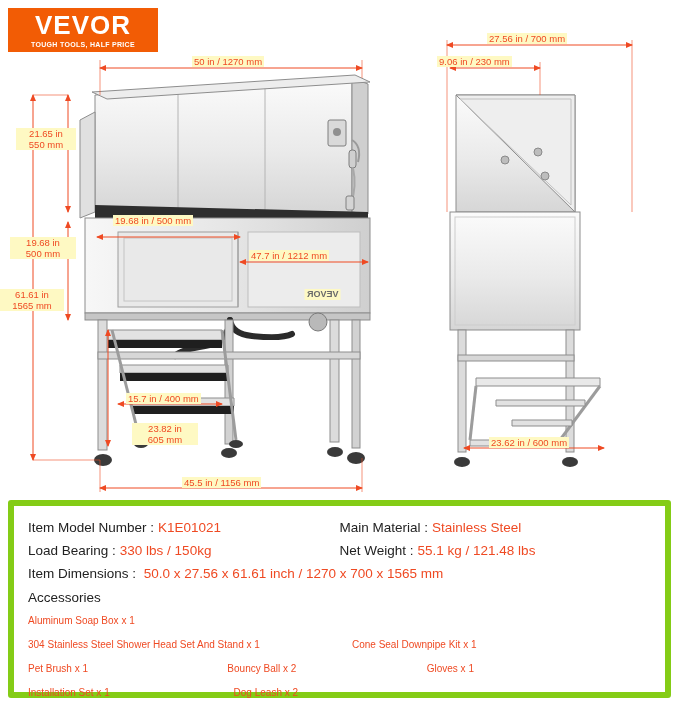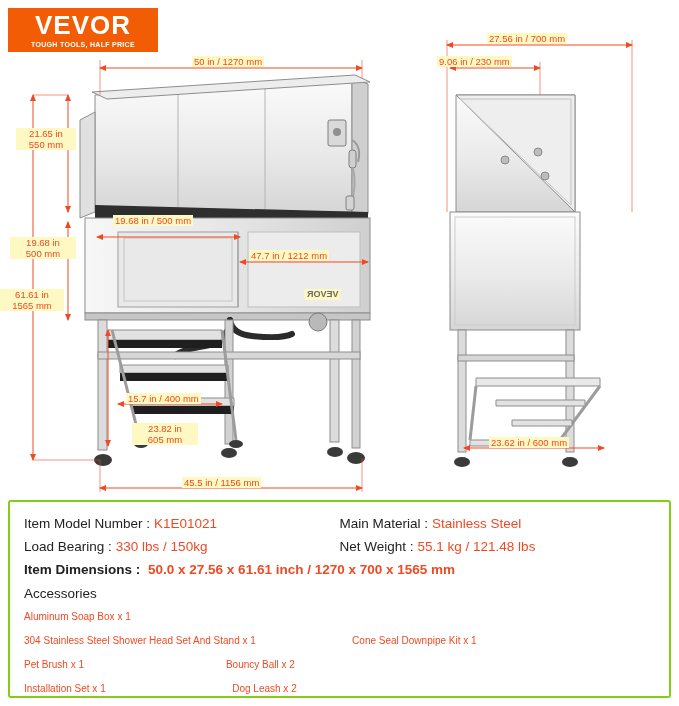--- a/index.html
+++ b/index.html
@@ -25,28 +25,28 @@
 
   
   .dim{
     position:absolute;color:#ef4a23;font-size:9.5px;line-height:11px;
     text-align:center;white-space:nowrap;background:#fef9c3;padding:0 2px;
   }
 
   
   .spec{
     position:absolute;left:8px;top:500px;width:663px;height:198px;
-    border:2px solid #84cc16;border-radius:3px;box-sizing:border-box;
+    border:6px solid #84cc16;border-radius:3px;box-sizing:border-box;
     padding:10px 14px 8px 14px;
   }
   .row{display:flex;font-size:13.5px;line-height:23px;}
   .col{width:50%;display:flex;}
   .lbl{color:#222;}
   .val{color:#ef4a23;margin-left:4px;}
-  .fullrow{font-size:13.5px;line-height:23px;font-weight:bold;}
+  .fullrow{font-size:13.5px;line-height:23px;}
   .acc-title{font-size:13.5px;line-height:23px;color:#222;margin-top:1px;}
   .acc-row{display:flex;font-size:10px;line-height:24px;color:#ef4a23;}
   .acc-row span{display:inline-block;}
   .a1{width:46%;}
   .a2{width:54%;}
   .b1{width:52%;}
   .b2{width:48%;}
   .c1{width:32%;}
   .c2{width:32%;}
   .c3{width:36%;}
@@ -253,20 +253,21 @@
     <div class="acc-row">
       <span class="a1">Aluminum Soap Box x 1</span>
     </div>
     <div class="acc-row">
       <span class="b1">304 Stainless Steel Shower Head Set And Stand  x 1</span>
       <span class="b2">Cone Seal Downpipe Kit x 1</span>
     </div>
     <div class="acc-row">
       <span class="c1">Pet Brush x 1</span>
       <span class="c2">Bouncy Ball x 2</span>
+      <span class="c3">Gloves x 1</span>
     </div>
     <div class="acc-row">
       <span class="d2">Installation Set x 1</span>
       <span class="d3">Dog Leash x 2</span>
     </div>
   </div>
 
 </div>
 
 </body></html>

